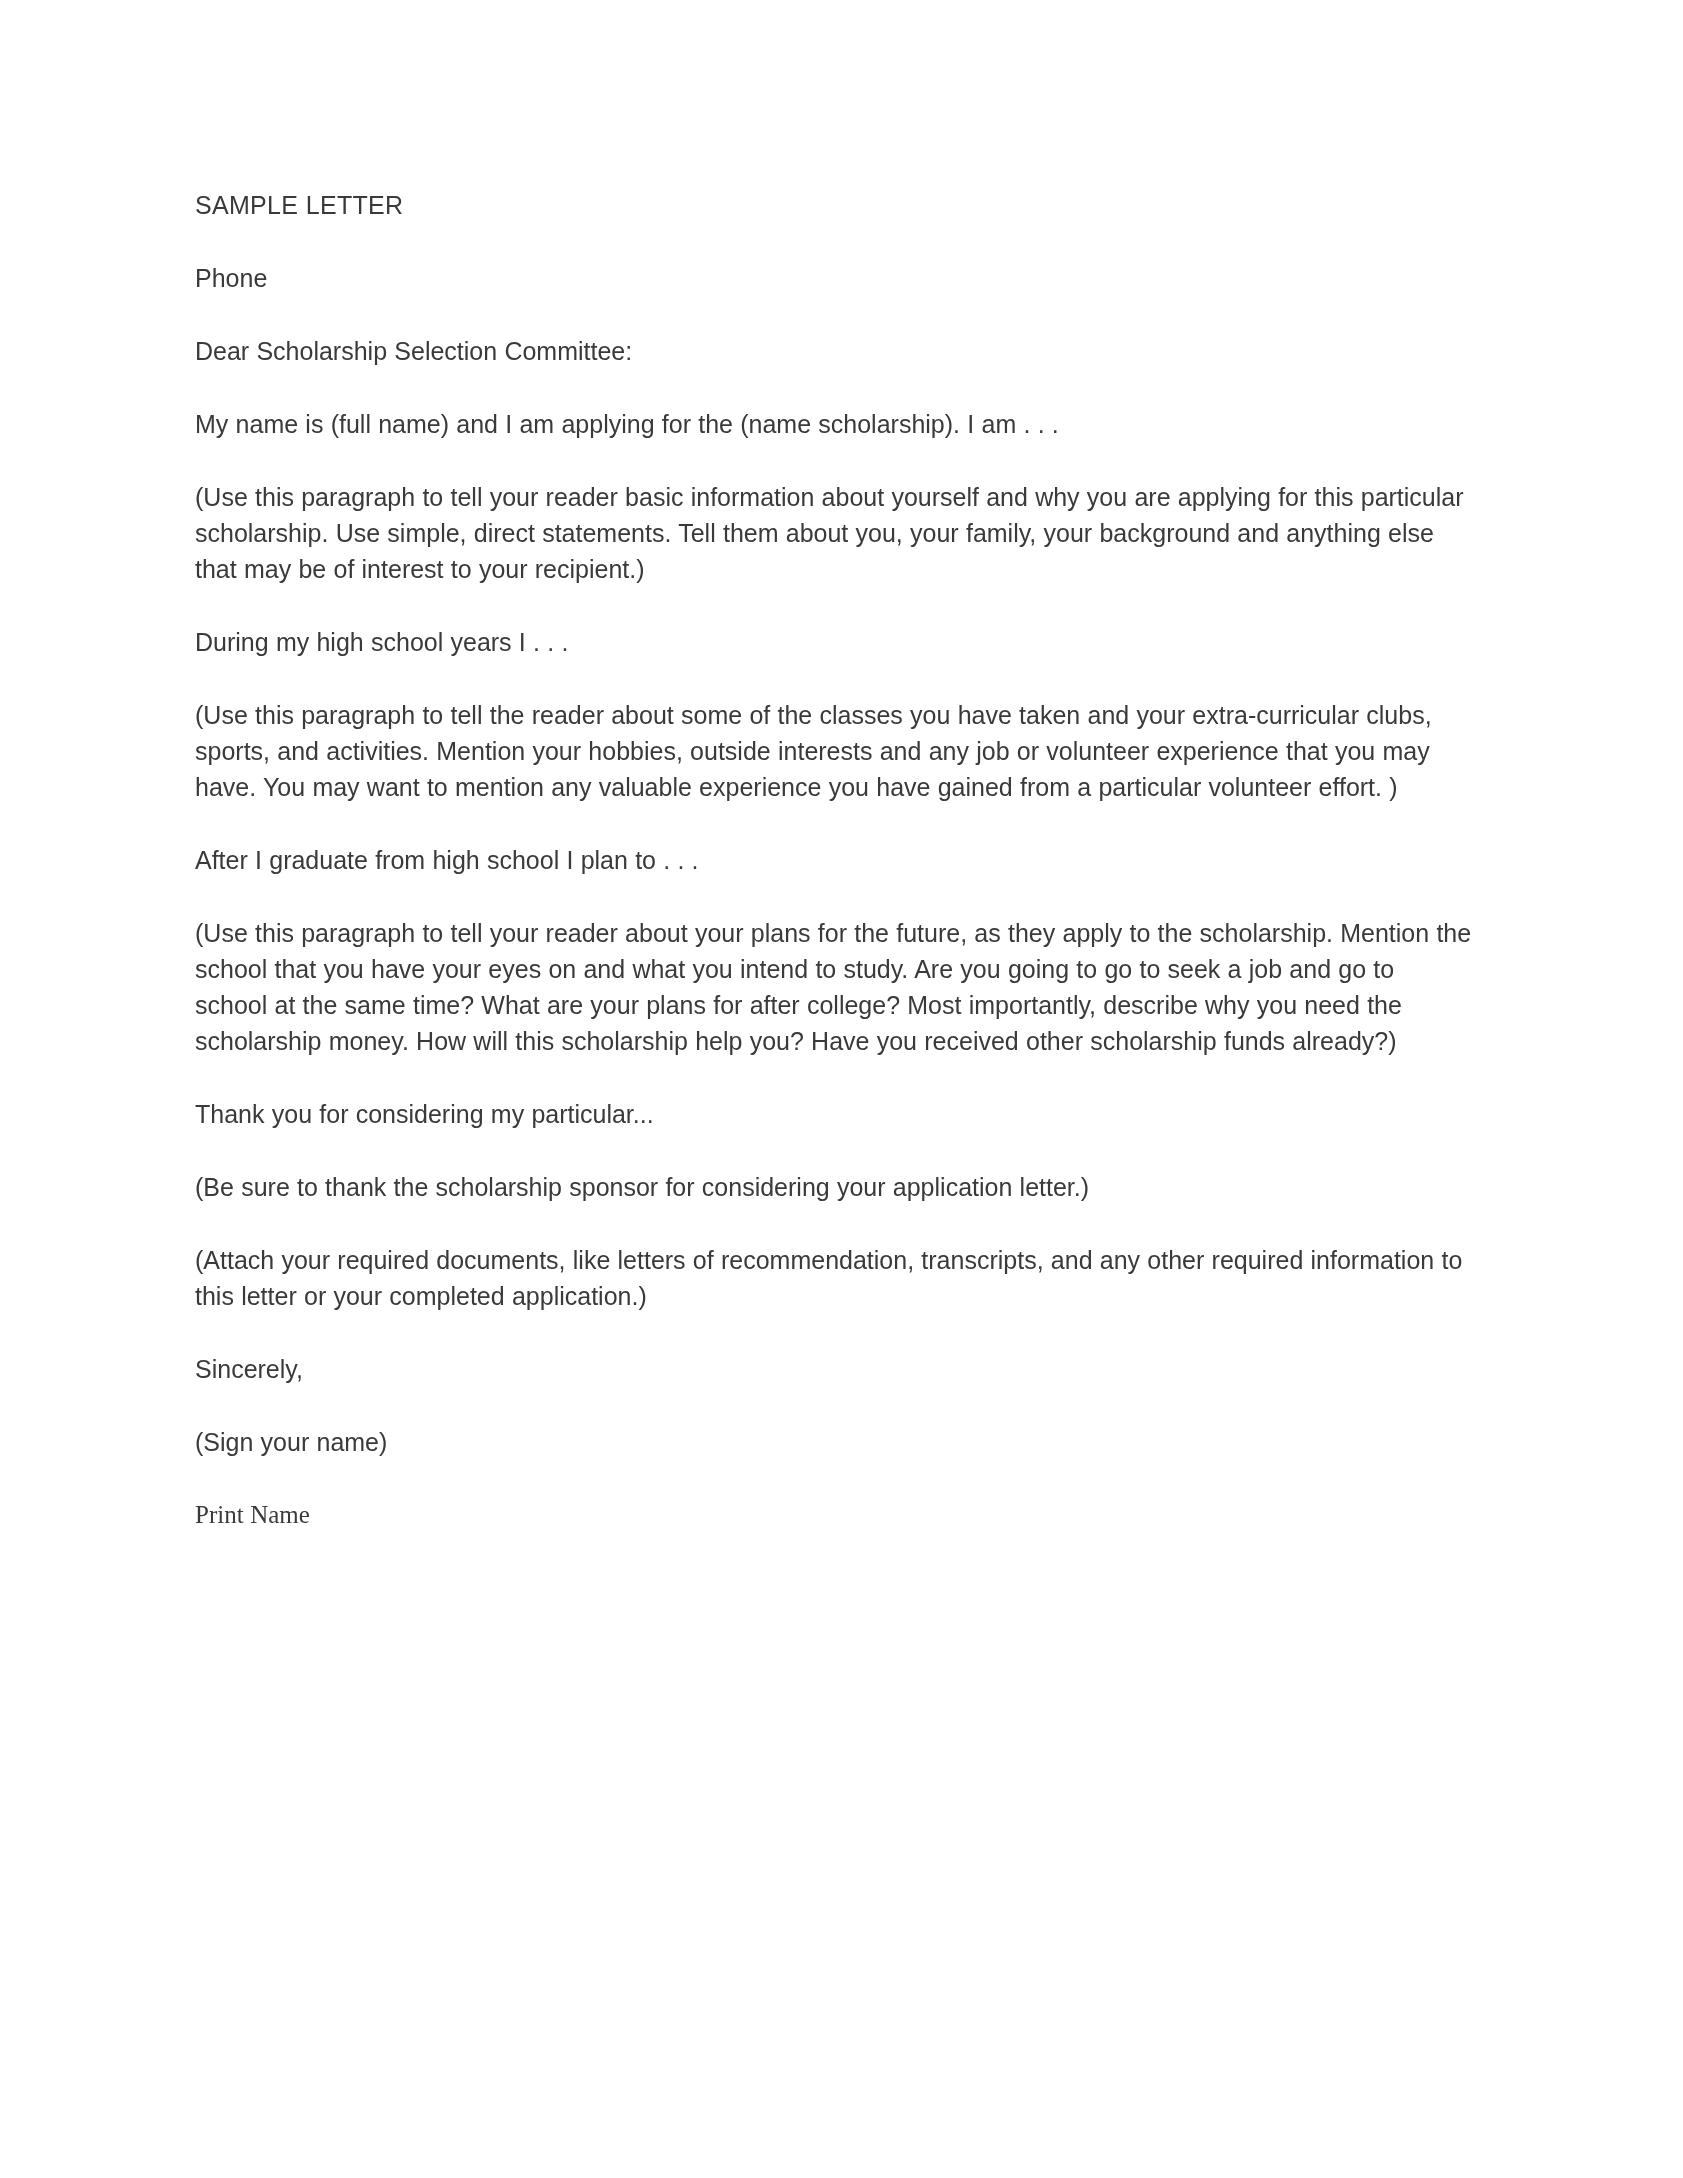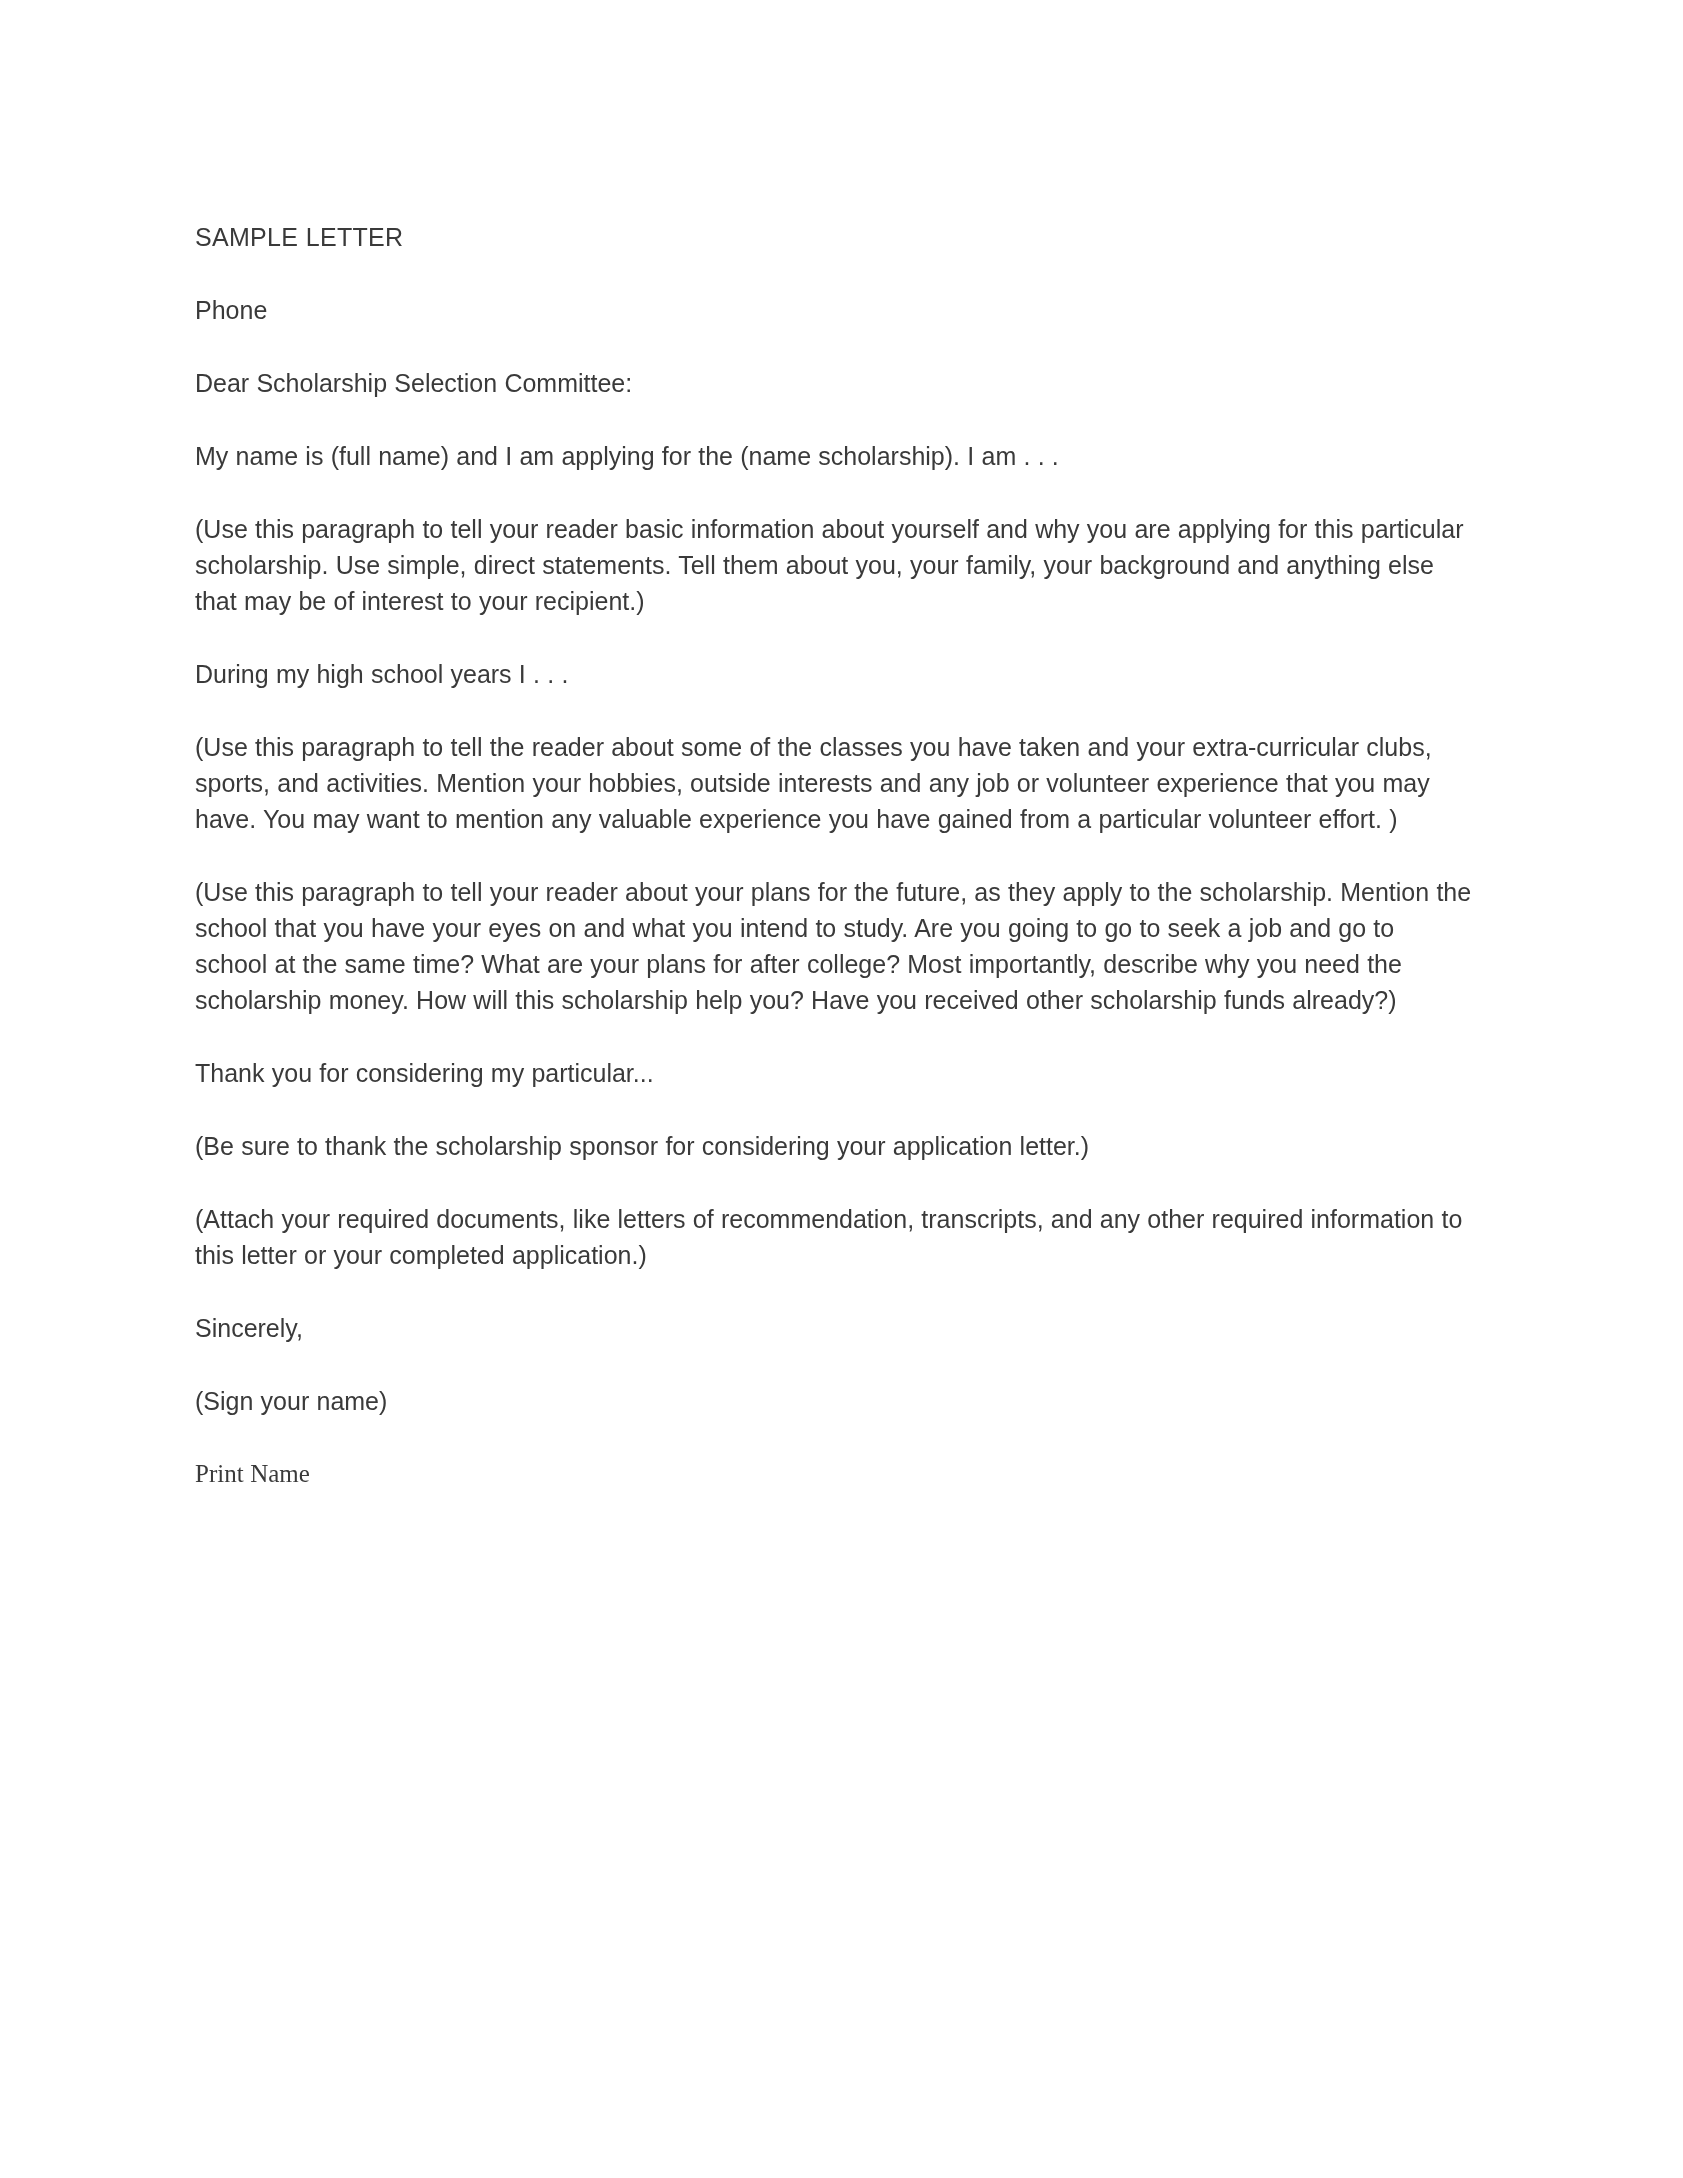--- a/index.html
+++ b/index.html
@@ -18,21 +18,20 @@
     width: 1683px;
     height: 2178px;
     background: #ffffff;
     overflow: hidden;
   }
   .letter-body {
     position: absolute;
     left: 195px;
     top: 187px;
     width: 1277px;
-    margin-top: 32px;
   }
   .para {
     color: #3a3a3a;
     font-size: 25px;
     line-height: 36px;
     margin: 0 0 37px 0;
     text-align: left;
     letter-spacing: 0px;
     word-spacing: 0.3px;
     white-space: pre-wrap;
@@ -59,20 +58,21 @@
     <p class="para">Dear Scholarship Selection Committee:</p>
 
     <p class="para">My name is (full name) and I am applying for the (name scholarship). I am . . .</p>
 
     <p class="para">(Use this paragraph to tell your reader basic information about yourself and why you are applying for this particular scholarship. Use simple, direct statements. Tell them about you, your family, your background and anything else that may be of interest to your recipient.)</p>
 
     <p class="para">During my high school years I . . .</p>
 
     <p class="para">(Use this paragraph to tell the reader about some of the classes you have taken and your extra-curricular clubs, sports, and activities. Mention your hobbies, outside interests and any job or volunteer experience that you may have. You may want to mention any valuable experience you have gained from a particular volunteer effort. )</p>
 
+    <p class="para">After I graduate from high school I plan to . . .</p>
 
     <p class="para">(Use this paragraph to tell your reader about your plans for the future, as they apply to the scholarship. Mention the school that you have your eyes on and what you intend to study. Are you going to go to seek a job and go to school at the same time? What are your plans for after college? Most importantly, describe why you need the scholarship money. How will this scholarship help you? Have you received other scholarship funds already?)</p>
 
     <p class="para">Thank you for considering my particular...</p>
 
     <p class="para">(Be sure to thank the scholarship sponsor for considering your application letter.)</p>
 
     <p class="para">(Attach your required documents, like letters of recommendation, transcripts, and any other required information to this letter or your completed application.)</p>
 
     <p class="para">Sincerely,</p>

